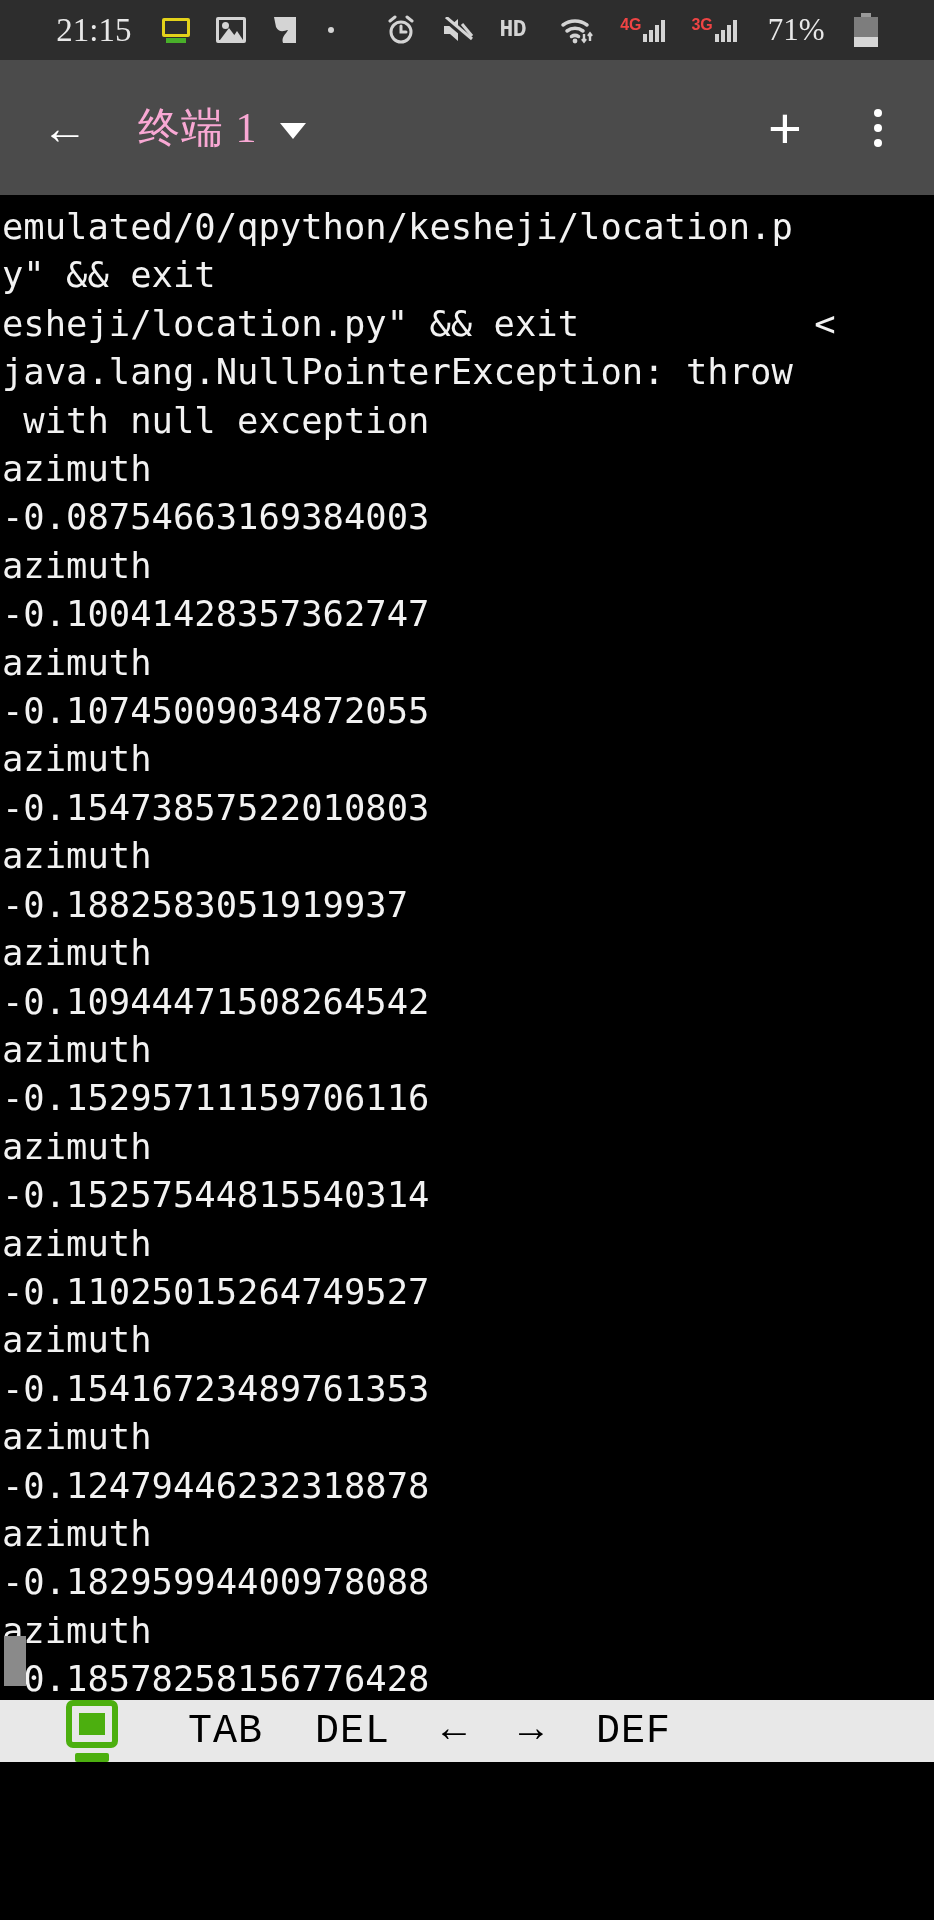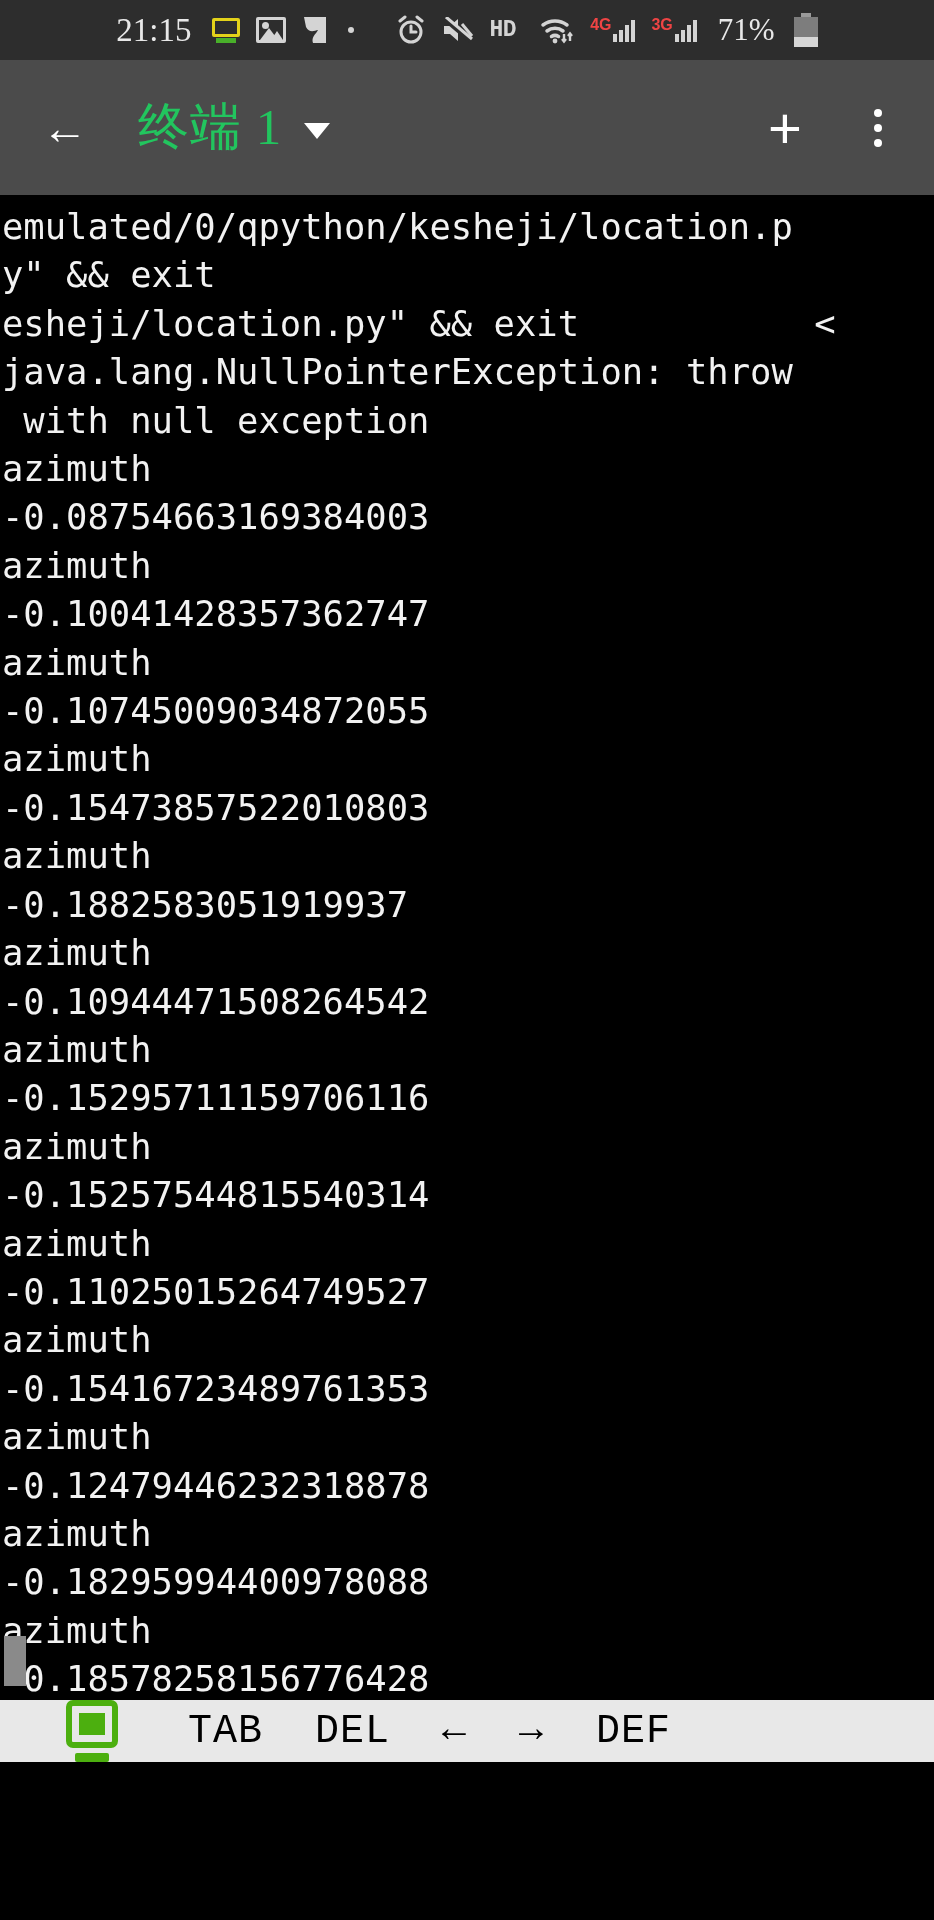--- a/index.html
+++ b/index.html
@@ -8,21 +8,21 @@
     background:#000;
     font-family:"Liberation Sans", sans-serif;
     overflow:hidden;
   }
 
   
   #status-bar{
     height:60px; width:100%;
     background:#2d2d2d;
     display:flex; align-items:center; justify-content:center;
-    gap:16px;
+    gap:26px;
     padding:0 14px;
   }
   #status-bar .clock{
     color:#e8e8e8; font-size:33px; letter-spacing:0px;
     font-family:"Liberation Serif", serif;
     margin-right:4px;
   }
   .sb-icon{ display:flex; align-items:center; justify-content:center; }
 
   .ic-screen{ width:28px; height:25px; position:relative; }
@@ -86,21 +86,21 @@
     padding:0 34px;
   }
   #back-btn{
     width:62px; height:62px; display:flex; align-items:center; justify-content:center;
     color:#fff; font-size:46px; line-height:1;
   }
   #title-group{
     display:flex; align-items:center; gap:22px; margin-left:42px; flex:1;
   }
   #app-title{
-    color:#22c55e; font-size:51px; font-family:"Liberation Serif", serif;
+    color:#f9a8d4; font-size:42px; font-family:"Liberation Serif", serif;
     letter-spacing:1px; white-space:nowrap;
   }
   #title-caret{
     width:0; height:0; border-left:13px solid transparent;
     border-right:13px solid transparent; border-top:16px solid #fff;
     margin-top:6px;
   }
   #plus-btn{
     width:62px; height:62px; display:flex; align-items:center; justify-content:center;
     color:#fff; font-size:58px; font-weight:300; line-height:1; margin-right:40px;

